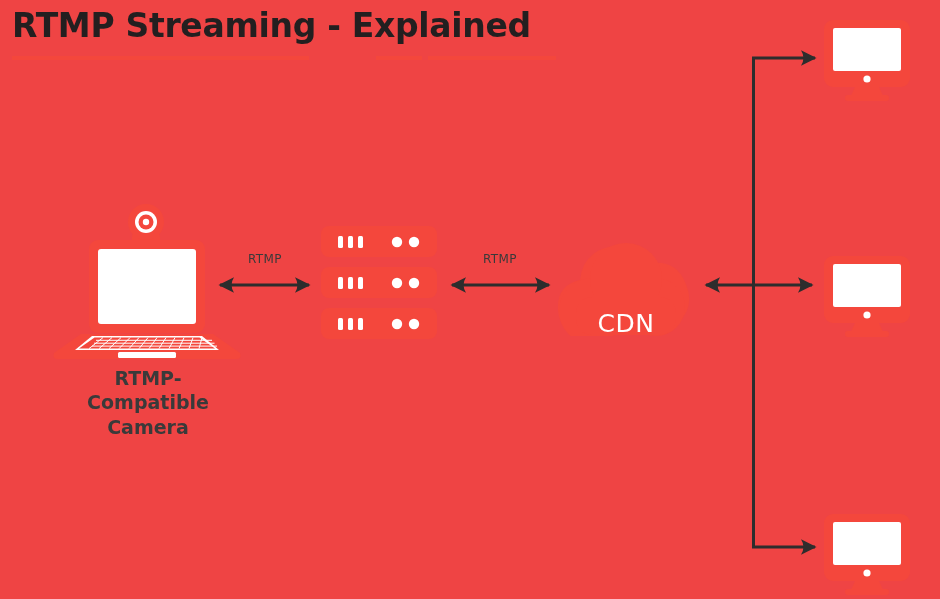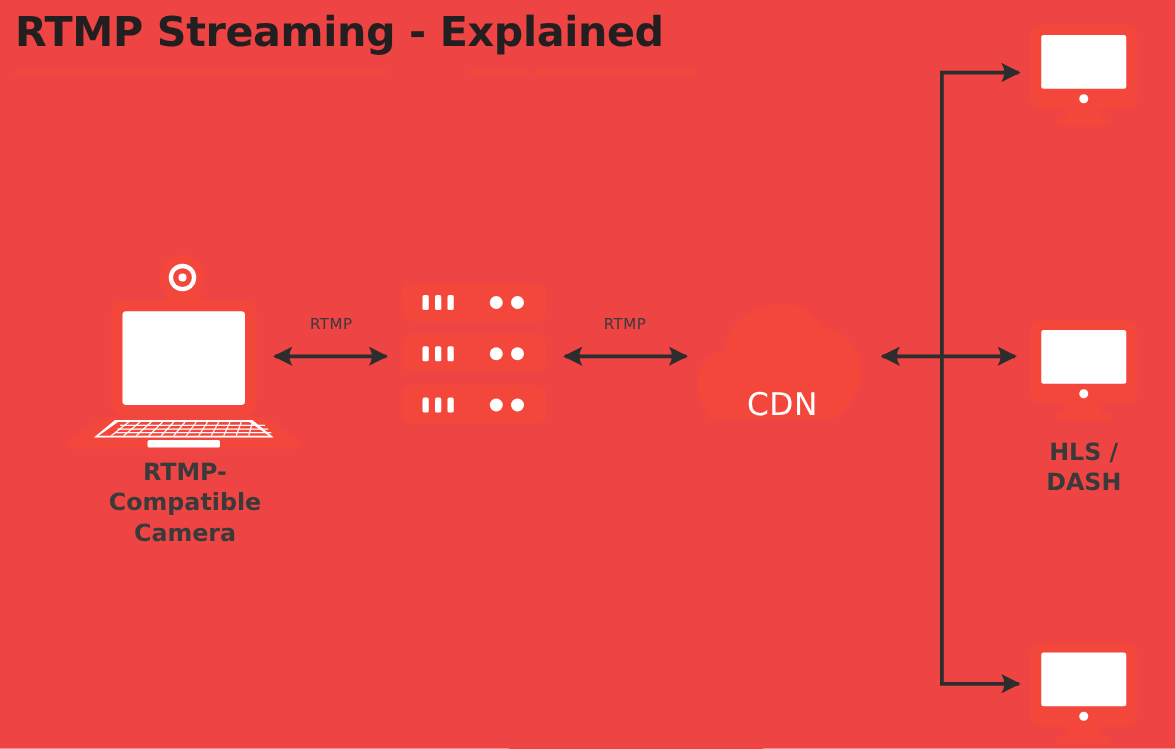--- a/index.html
+++ b/index.html
@@ -206,22 +206,20 @@
 
   <div class="icon-wrap" style="left:824px; top:256px; width:86px; height:81px;">
     <svg width="86" height="81" viewBox="0 0 86 81" fill="none" xmlns="http://www.w3.org/2000/svg">
       <rect x="0" y="0" width="86" height="67" rx="9" fill="#f4473c"></rect>
       <rect x="9" y="8" width="68" height="43" rx="2" fill="#ffffff"></rect>
       <circle cx="43" cy="59" r="3.6" fill="#ffffff"></circle>
       <path d="M31 67 L55 67 L60 78 L26 78 Z" fill="#f4473c"></path>
       <rect x="21" y="75" width="44" height="6" rx="3" fill="#f4473c"></rect>
     </svg>
   </div>
-  <div class="node-label" style="left:807px; top:350px; width:120px;">HLS /
-DASH</div>
 
   <div class="icon-wrap" style="left:824px; top:514px; width:86px; height:81px;">
     <svg width="86" height="81" viewBox="0 0 86 81" fill="none" xmlns="http://www.w3.org/2000/svg">
       <rect x="0" y="0" width="86" height="67" rx="9" fill="#f4473c"></rect>
       <rect x="9" y="8" width="68" height="43" rx="2" fill="#ffffff"></rect>
       <circle cx="43" cy="59" r="3.6" fill="#ffffff"></circle>
       <path d="M31 67 L55 67 L60 78 L26 78 Z" fill="#f4473c"></path>
       <rect x="21" y="75" width="44" height="6" rx="3" fill="#f4473c"></rect>
     </svg>
   </div>

